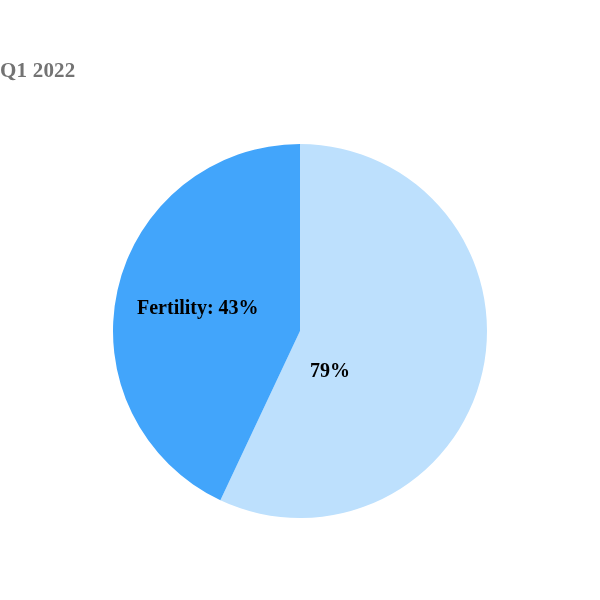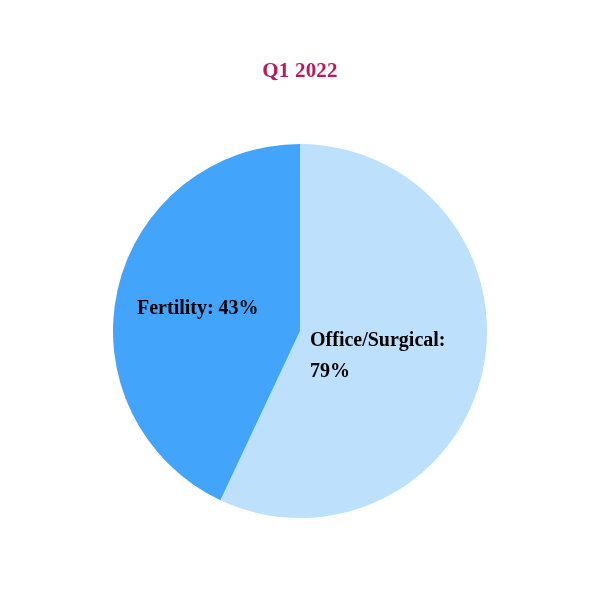--- a/index.html
+++ b/index.html
@@ -21,24 +21,23 @@
     top: 0;
     width: 600px;
     height: 600px;
   }
 
   #chart-title {
     position: absolute;
     left: 0;
     top: 58px;
     width: 600px;
-    text-align: center;
     font-size: 21px;
     font-weight: bold;
-    color: #be185d;
+    color: #737373;
     letter-spacing: 0.2px;
   }
 
   #pie-area {
     position: absolute;
     left: 0;
     top: 0;
     width: 600px;
     height: 448px;
   }
@@ -81,16 +80,16 @@
   <div id="chart-title">Q1 2022</div>
 
   <div id="pie-area">
     <svg id="pie-svg" width="600" height="600" viewBox="0 0 600 600">
       <path id="slice-office-surgical" d="M 300 331 L 300.000 144.000 A 187 187 0 1 1 220.379 500.203 Z" fill="#BDE0FD" stroke="none"></path>
       <path id="slice-fertility" d="M 300 331 L 220.379 500.203 A 187 187 0 0 1 300.000 144.000 Z" fill="#42A5FB" stroke="none"></path>
     </svg>
 
     <div class="slice-label" id="label-fertility">Fertility: 43%</div>
 
-    <div class="slice-label" id="label-office"><span>Office/Surgical:</span><br><span>79%</span></div>
+    <div class="slice-label" id="label-office"><br><span>79%</span></div>
   </div>
 
 </div>
 
 </body></html>

